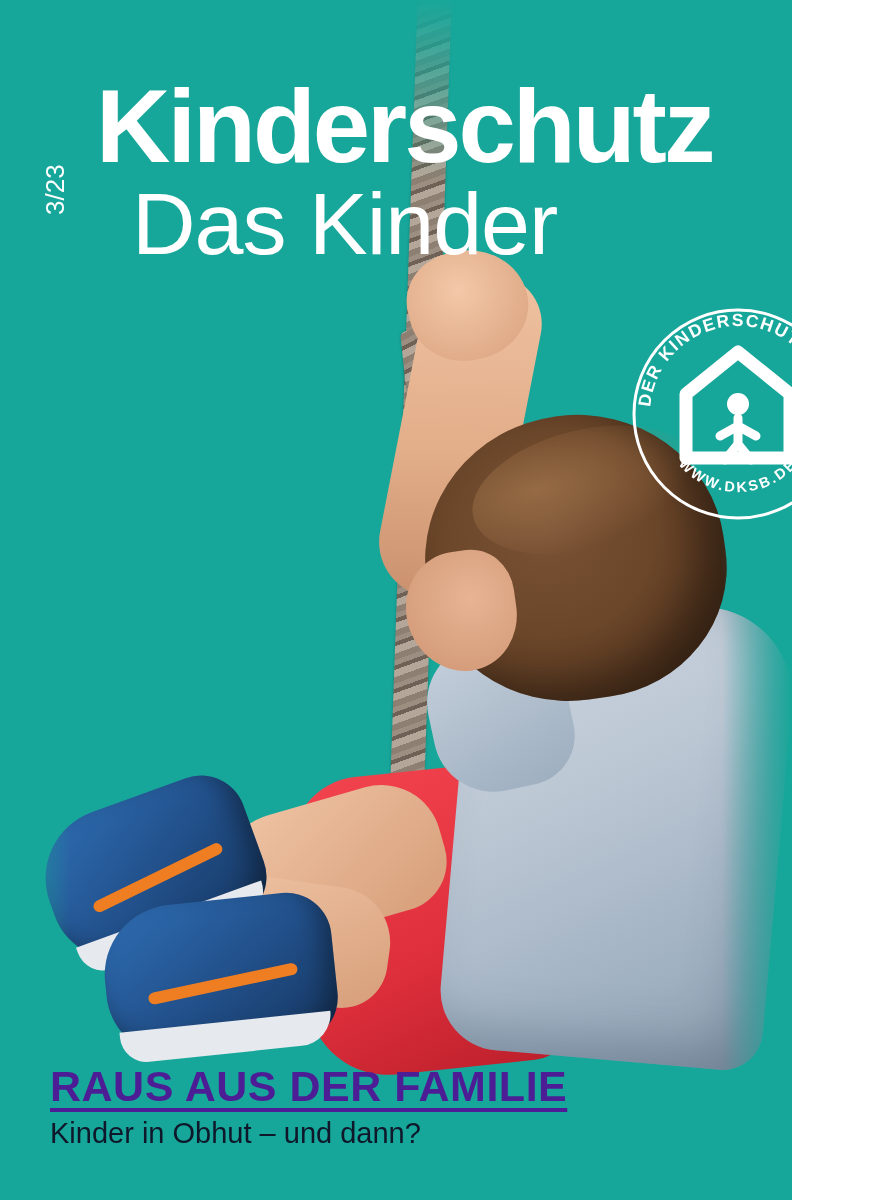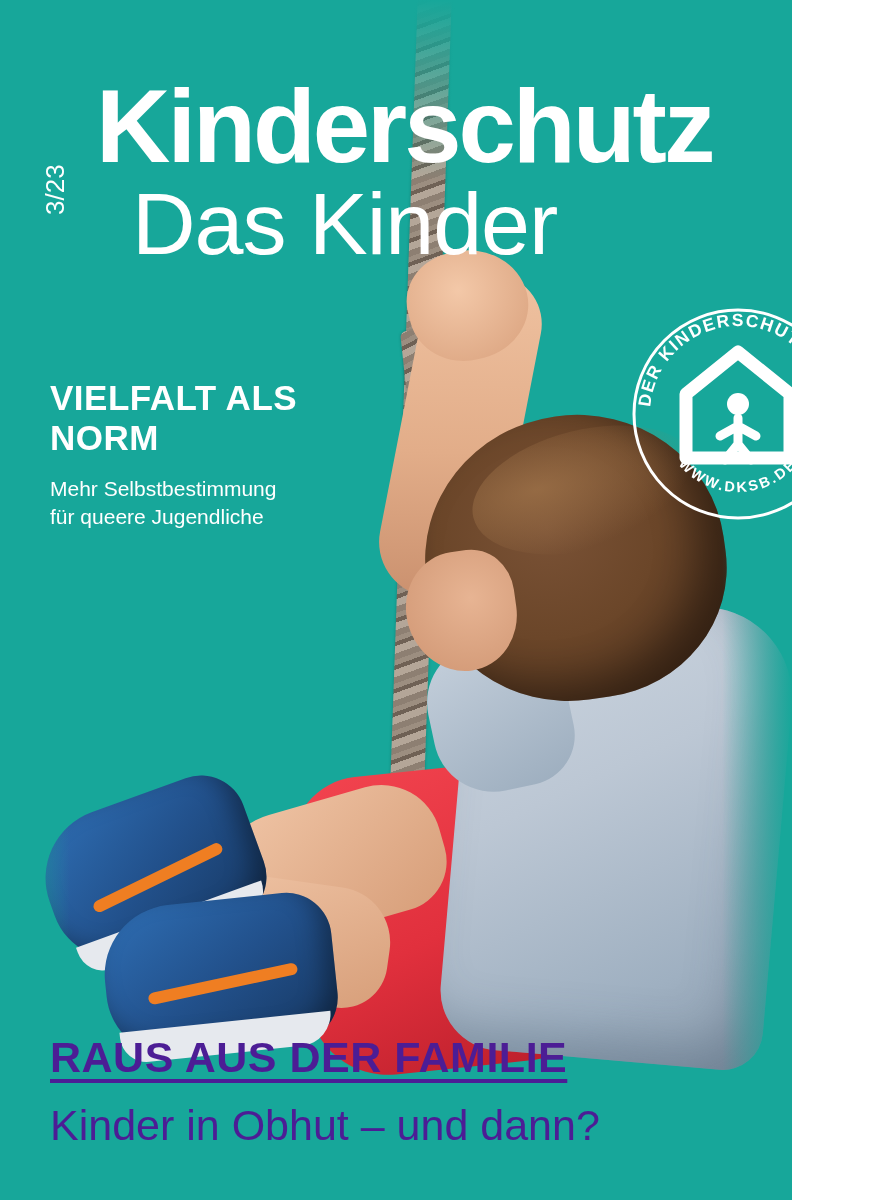--- a/index.html
+++ b/index.html
@@ -205,21 +205,21 @@
 
   .bottom {
     position:absolute; left:50px; bottom:50px; width:780px;
   }
   .bottom .kicker {
     color:#4c1d95; font-size:43px; font-weight:bold;
     letter-spacing:.5px; text-decoration:underline;
     text-underline-offset:7px; text-decoration-thickness:4px;
   }
   .bottom .sub {
-    color:#4c1d95; font-size:43px; font-weight:400; margin-top:19px;
+    color:#0f172a; font-size:29px; font-weight:400; margin-top:6px;
   }
 
   
   .logo {
     position:absolute; left:632px; top:308px;
     width:212px; height:212px;
   }
   .logo svg { width:100%; height:100%; display:block; }
 </style>
 </head>
@@ -255,30 +255,20 @@
     <div class="blend"></div>
   </div>
 
   <div class="masthead">
     <div class="title">Kinderschutz</div>
     <div class="subtitle">Das Kinder</div>
   </div>
 
   <div class="issue">3/23</div>
 
-  <div class="teaser">
-    <div class="headline">
-      <div>VIELFALT ALS</div>
-      <div>NORM</div>
-    </div>
-    <div class="dek">
-      <div>Mehr Selbstbestimmung</div>
-      <div>für queere Jugendliche</div>
-    </div>
-  </div>
 
   <div class="bottom">
     <div class="kicker">RAUS AUS DER FAMILIE</div>
     <div class="sub">Kinder in Obhut – und dann?</div>
   </div>
 
   <div class="logo">
     <svg viewBox="0 0 212 212" aria-hidden="true">
       <defs>
         <path id="arcTop" d="M 18,106 A 88,88 0 0 1 194,106" fill="none"></path>

